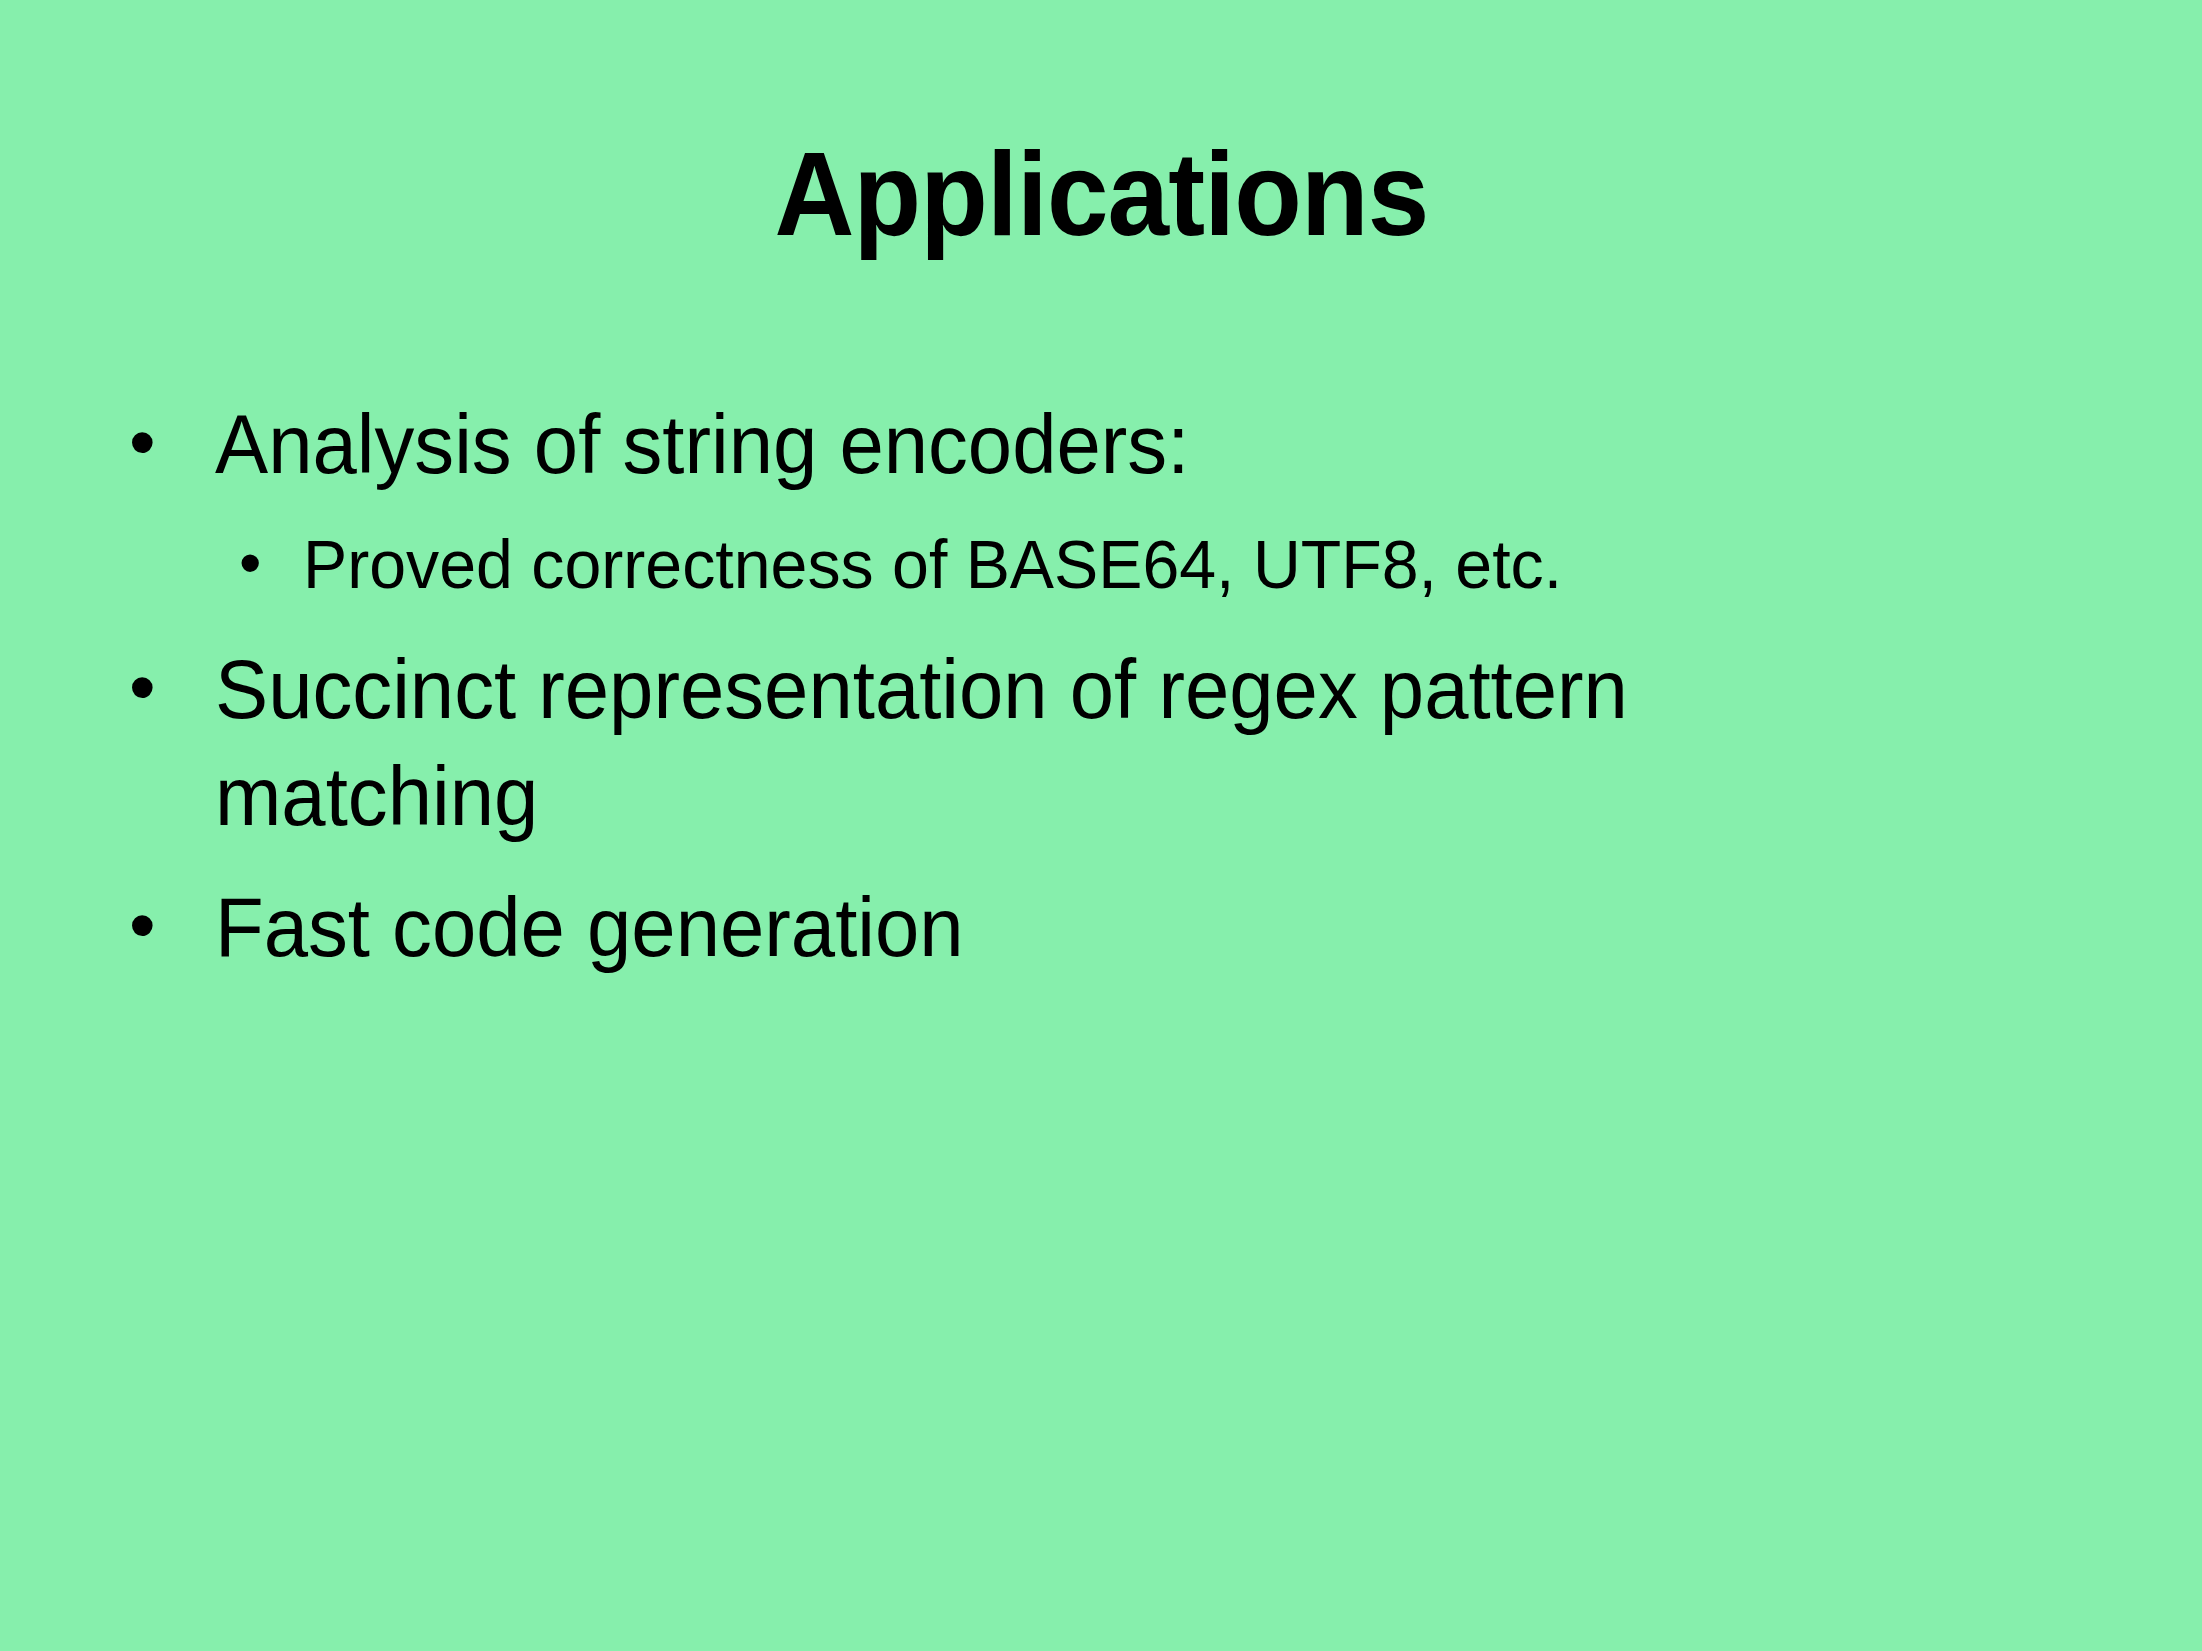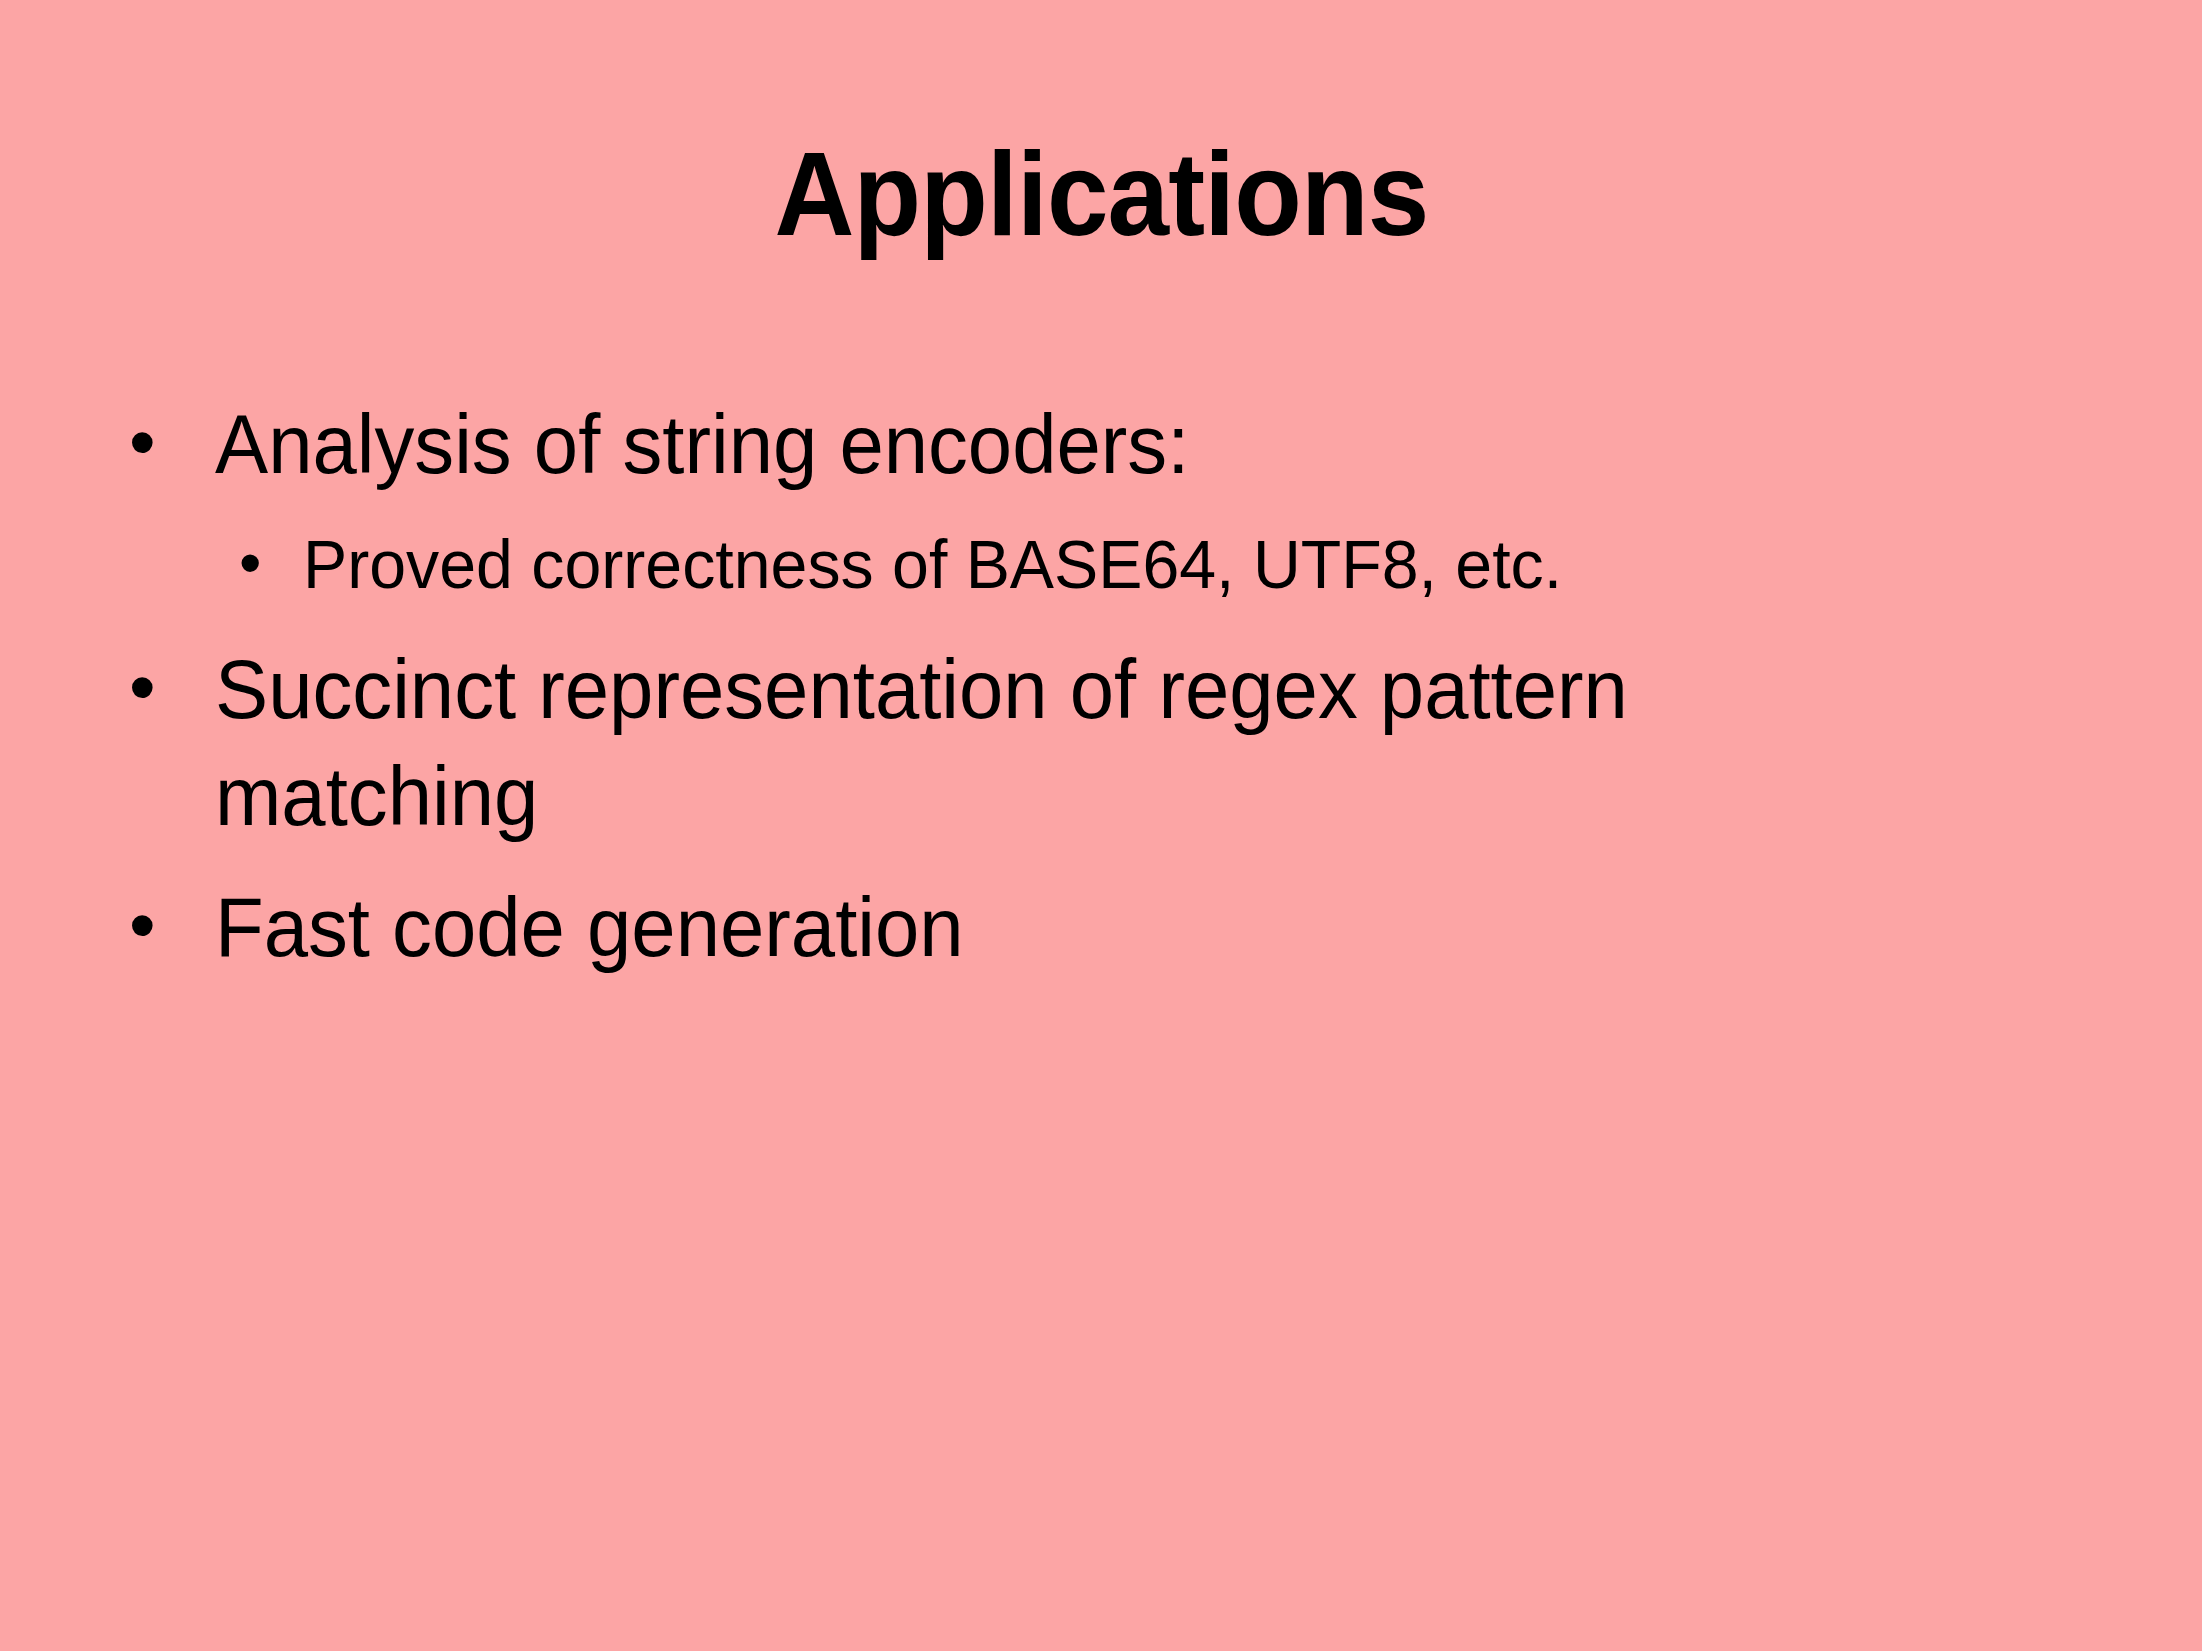--- a/index.html
+++ b/index.html
@@ -13,21 +13,21 @@
     overflow: hidden;
     font-family: "Liberation Sans", sans-serif;
     color: #000000;
     -webkit-font-smoothing: antialiased;
   }
 
   #slide {
     position: relative;
     width: 2203px;
     height: 1652px;
-    background: #fca5a5;
+    background: #86efac;
   }
 
   
   #slide-title {
     position: absolute;
     left: 0;
     top: 127px;
     width: 2203px;
     text-align: center;
     font-size: 119px;

